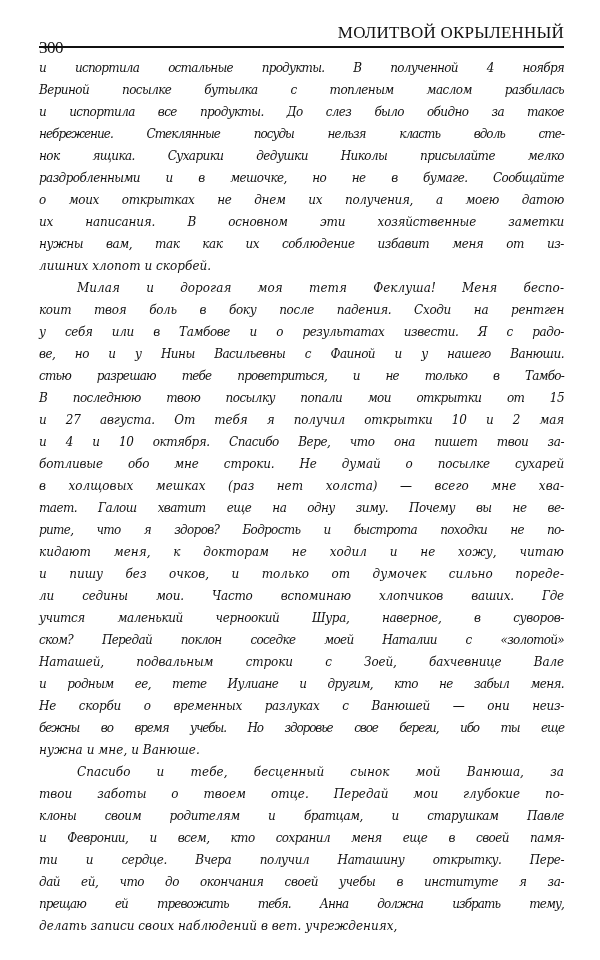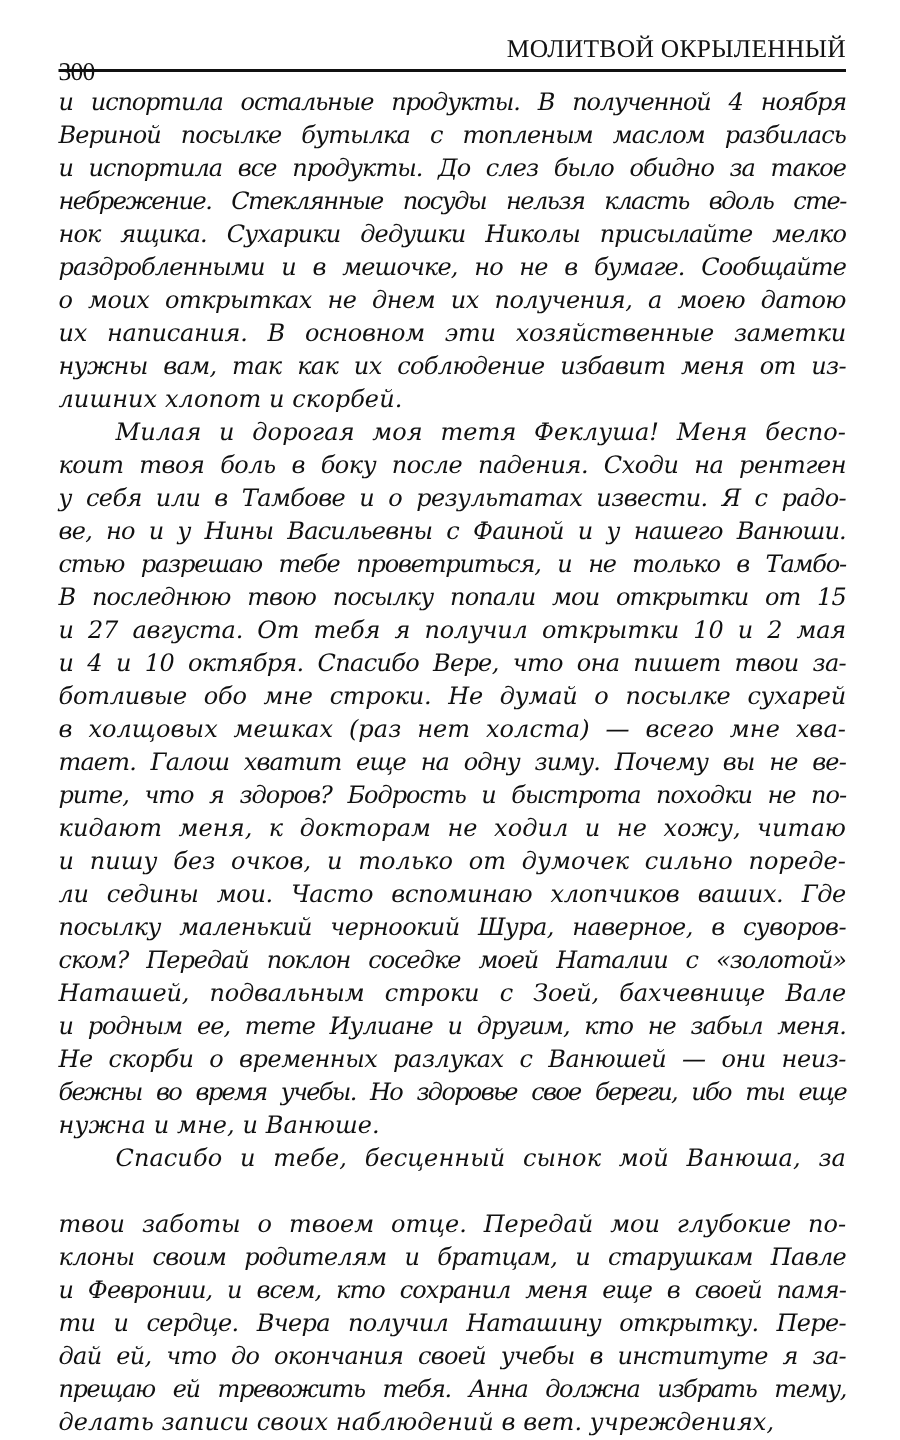--- a/index.html
+++ b/index.html
@@ -9,21 +9,21 @@
     position: absolute; left: 0; top: 20px; width: 525px; height: 26px;
     font-family: "Liberation Serif", "DejaVu Serif", serif;
     font-size: 17px; line-height: 26px;
   }
   .running-head .folio { position: absolute; left: 0; top: 15px; letter-spacing: -0.5px; }
   .running-head .title { position: absolute; right: 0; top: 0; text-transform: uppercase; letter-spacing: 0.2px; margin-left: 10px; }
   .rule { position: absolute; left: 0; top: 46px; width: 525px; height: 1.5px; background: #111; }
   .body-text {
     position: absolute; left: 0; top: 57px; width: 525px;
     font-family: "DejaVu Serif", "Liberation Serif", serif;
-    font-style: italic; font-size: 16px; line-height: 22px;
+    font-style: italic; font-size: 12px; line-height: 22px;
     text-align: justify; letter-spacing: 0.05px;
   }
   .line { display: block; height: 22px; white-space: nowrap; text-align: justify; text-align-last: justify; overflow: visible; }
   .line.last { text-align-last: left; }
   .line.indent { padding-left: 38px; }
 </style>
 </head>
 <body>
 
 <div class="page">
@@ -51,29 +51,29 @@
       <span class="line" style="letter-spacing: -0.553125px;">В последнюю твою посылку попали мои открытки от 15</span>
       <span class="line" style="letter-spacing: -0.153186px;">и 27 августа. От тебя я получил открытки 10 и 2 мая</span>
       <span class="line" style="letter-spacing: -0.458044px;">и 4 и 10 октября. Спасибо Вере, что она пишет твои за-</span>
       <span class="line" style="letter-spacing: -0.15625px;">ботливые обо мне строки. Не думай о посылке сухарей</span>
       <span class="line">в холщовых мешках (раз нет холста) — всего мне хва-</span>
       <span class="line" style="letter-spacing: -0.566038px;">тает. Галош хватит еще на одну зиму. Почему вы не ве-</span>
       <span class="line" style="letter-spacing: -0.665799px;">рите, что я здоров? Бодрость и быстрота походки не по-</span>
       <span class="line">кидают меня, к докторам не ходил и не хожу, читаю</span>
       <span class="line">и пишу без очков, и только от думочек сильно пореде-</span>
       <span class="line" style="letter-spacing: -0.212623px;">ли седины мои. Часто вспоминаю хлопчиков ваших. Где</span>
-      <span class="line" style="letter-spacing: -0.385613px;">посылку маленький черноокий Шура, наверное, в суворов-</span>
+      <span class="line" style="letter-spacing: -0.385613px;">учится маленький черноокий Шура, наверное, в суворов-</span>
       <span class="line" style="letter-spacing: -0.689269px;">ском? Передай поклон соседке моей Наталии с «золотой»</span>
       <span class="line" style="letter-spacing: -0.144063px;">Наташей, подвальным строки с Зоей, бахчевнице Вале</span>
       <span class="line" style="letter-spacing: -0.629051px;">и родным ее, тете Иулиане и другим, кто не забыл меня.</span>
       <span class="line" style="letter-spacing: -0.294772px;">Не скорби о временных разлуках с Ванюшей — они неиз-</span>
       <span class="line" style="letter-spacing: -1.10992px;">бежны во время учебы. Но здоровье свое береги, ибо ты еще</span>
       <span class="line last">нужна и мне, и Ванюше.</span>
       <span class="line indent">Спасибо и тебе, бесценный сынок мой Ванюша, за</span>
-      <span class="line" style="letter-spacing: -0.016875px; margin-top: 22px;">твои заботы о твоем отце. Передай мои глубокие по-</span>
+      <span class="line" style="letter-spacing: -0.016875px;">твои заботы о твоем отце. Передай мои глубокие по-</span>
       <span class="line" style="letter-spacing: -0.47125px;">клоны своим родителям и братцам, и старушкам Павле</span>
       <span class="line" style="letter-spacing: -0.569886px;">и Февронии, и всем, кто сохранил меня еще в своей памя-</span>
       <span class="line" style="letter-spacing: -0.439032px;">ти и сердце. Вчера получил Наташину открытку. Пере-</span>
       <span class="line" style="letter-spacing: -0.461806px;">дай ей, что до окончания своей учебы в институте я за-</span>
       <span class="line" style="letter-spacing: -0.903493px; font-style: italic;">прещаю ей тревожить тебя. Анна должна избрать тему,</span>
       <span class="line last">делать записи своих наблюдений в вет. учреждениях,</span>
     </div>
 </div>
 
 </body></html>

